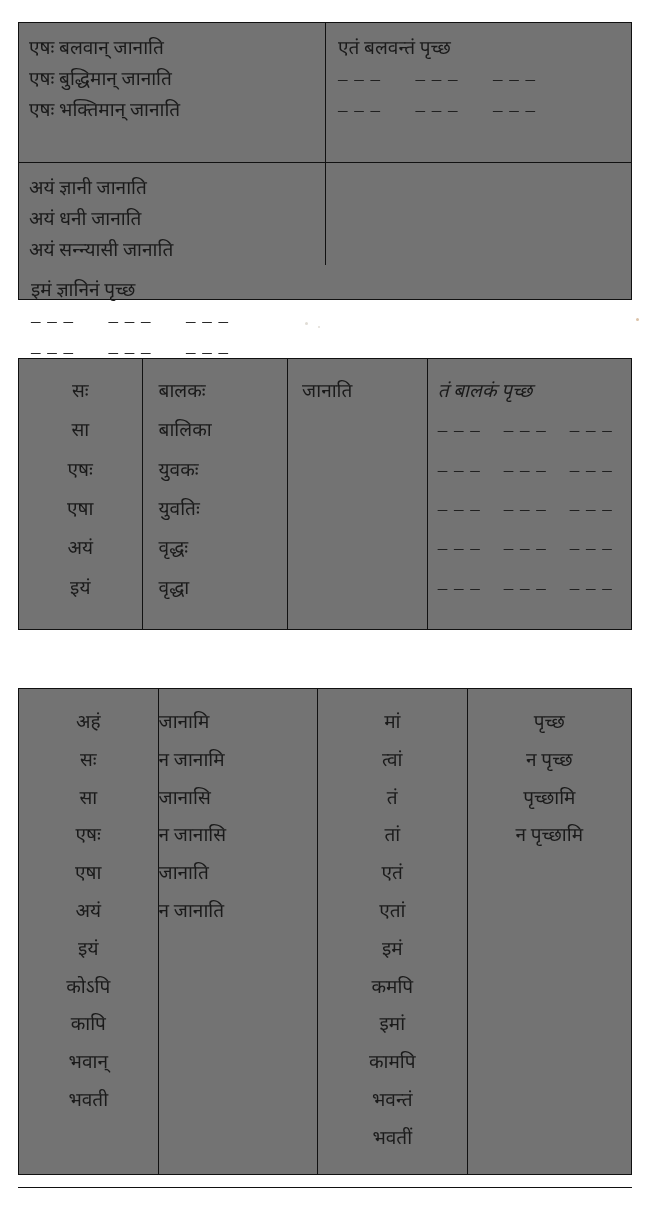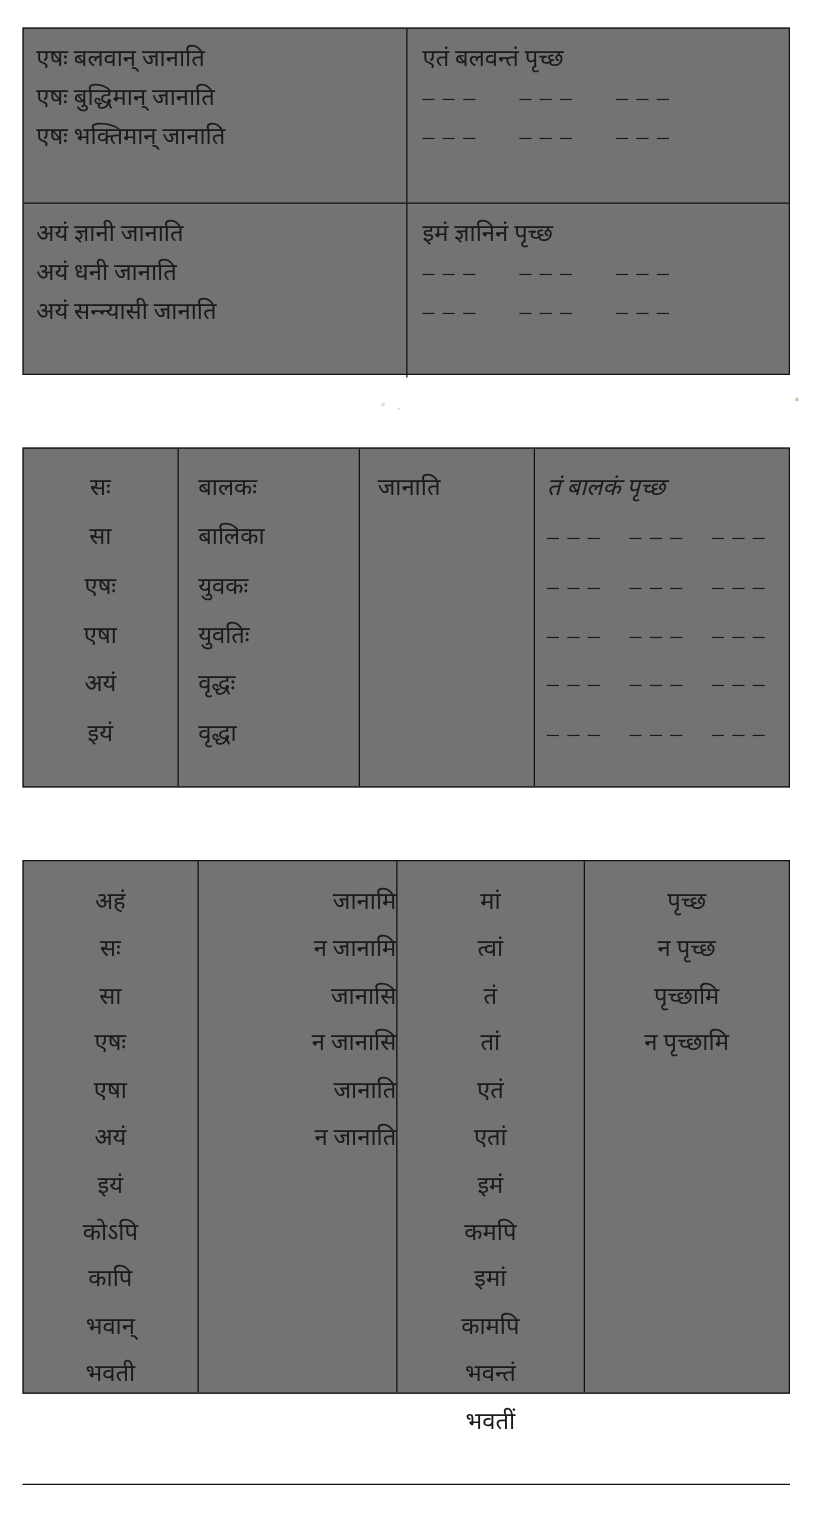--- a/index.html
+++ b/index.html
@@ -47,20 +47,21 @@
     padding: 10px 0 0 10px;
     border-right: 1.5px solid #111;
   }
   #table1 .t1-right {
     width: 305px;
     box-sizing: border-box;
     padding: 10px 0 0 12px;
   }
   #table1 .divider-h {
     border-top: 1.5px solid #111;
+    flex-direction: column;
   }
   .line {
     font-size: 19px;
     line-height: 1.62;
     white-space: nowrap;
   }
   .dashline {
     font-size: 19px;
     line-height: 1.62;
     letter-spacing: 1px;
@@ -97,33 +98,33 @@
     line-height: 2.07;
     letter-spacing: 1px;
     white-space: pre;
   }
 
   
   #table3 {
     left: 18px;
     top: 688px;
     width: 614px;
-    height: 427px;
+    height: 487px;
     display: flex;
   }
   #table3 .col {
     box-sizing: border-box;
     border-right: 1.5px solid #111;
     padding-top: 14px;
   }
   #table3 .col:last-child {
     border-right: none;
   }
   #table3 .d1 { width: 140px; text-align: center; }
-  #table3 .d2 { width: 160px; text-align: right; }
+  #table3 .d2 { width: 160px; text-align: left; }
   #table3 .d3 { width: 150px; text-align: center; }
   #table3 .d4 { width: 164px; text-align: center; }
   #table3 .ln {
     font-size: 19px;
     line-height: 1.99;
     white-space: nowrap;
   }
 
   
   #footer-rule {

